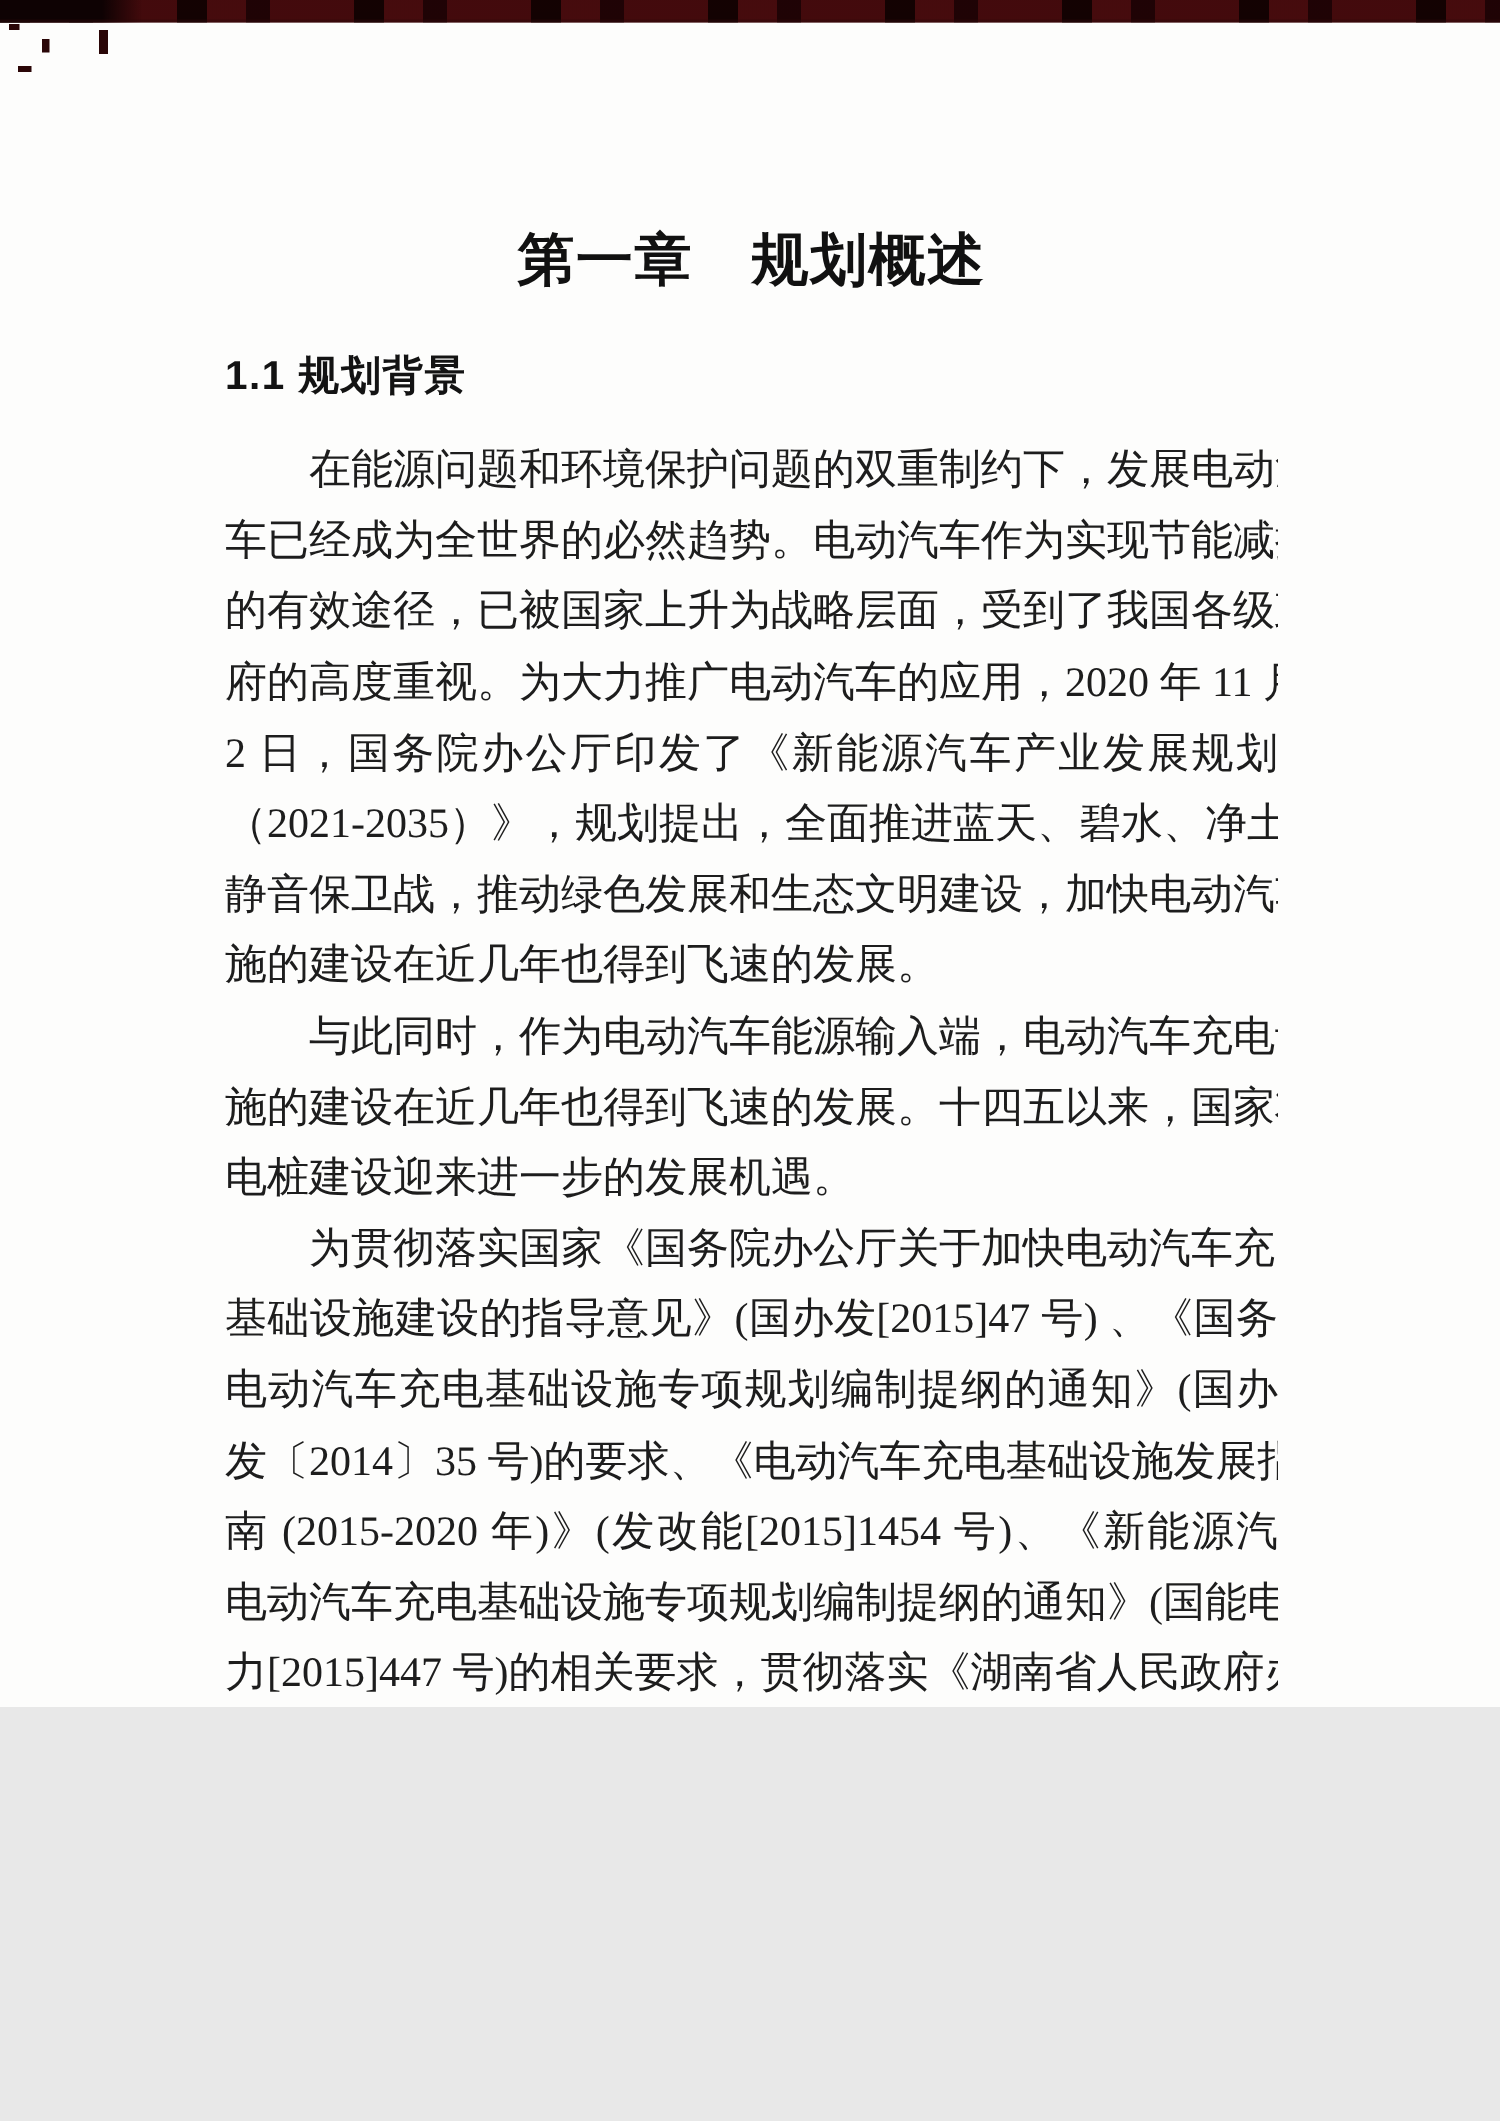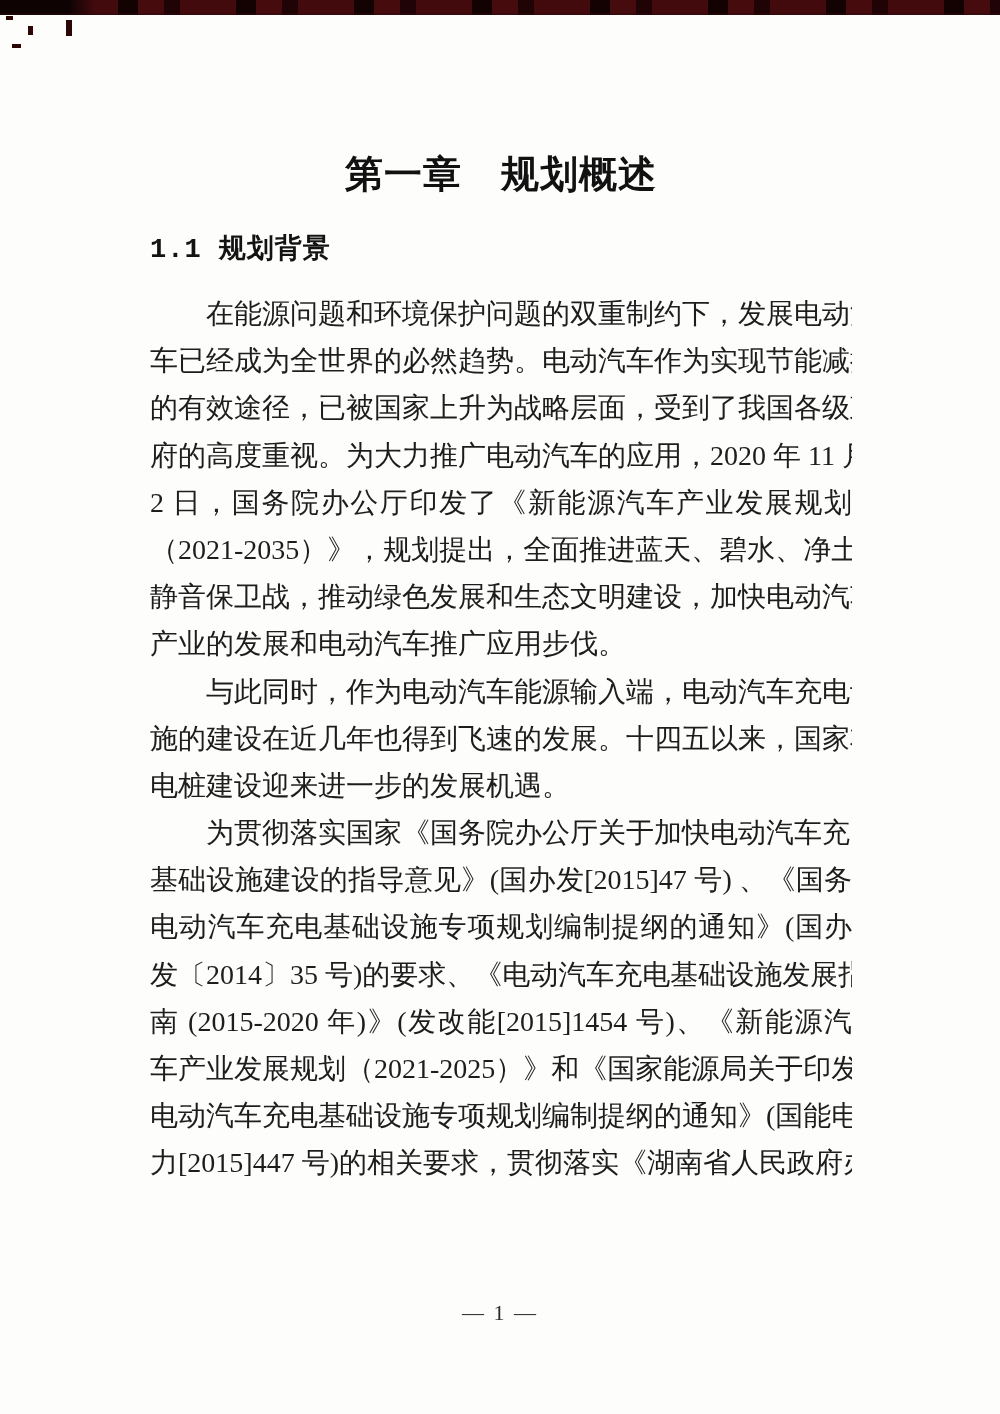--- a/index.html
+++ b/index.html
@@ -1,19 +1,19 @@
 <!DOCTYPE html>
 <html lang="zh"><head>
 <meta charset="utf-8">
 <style>
   html, body { margin: 0; padding: 0; background: #e8e8e8; }
   .page {
     position: relative;
     width: 1000px;
-    height: 1414px;
+    height: 1138px;
     margin: 0 auto;
     background: #fdfdfc;
     overflow: hidden;
     font-family: "Liberation Serif", "DejaVu Serif", serif;
     color: #1d1d1d;
   }
   
   .scan-band {
     position: absolute;
     top: 0; left: 0;
@@ -43,21 +43,21 @@
     margin: 0;
     text-align: center;
     font-size: 38px;
     line-height: 54px;
     font-weight: 700;
     letter-spacing: 1px;
     color: #111;
   }
   .section-heading {
     margin: 31px 0 0 0;
-    font-family: Liberation Mono, monospace;
+    font-family: Liberation Sans, sans-serif;
     font-size: 27px;
     line-height: 36px;
     font-weight: 700;
     color: #131313;
     letter-spacing: 1px;
   }
   .body-text { margin-top: 22px; }
   .para { margin: 0; }
   .line {
     font-size: 28px;
@@ -98,34 +98,33 @@
 
     <div class="body-text" id="body-text">
         <div class="para">
           <div class="line">　　在能源问题和环境保护问题的双重制约下，发展电动汽</div>
           <div class="line">车已经成为全世界的必然趋势。电动汽车作为实现节能减排</div>
           <div class="line">的有效途径，已被国家上升为战略层面，受到了我国各级政</div>
           <div class="line">府的高度重视。为大力推广电动汽车的应用，2020 年 11 月</div>
           <div class="line">2 日，国务院办公厅印发了《新能源汽车产业发展规划</div>
           <div class="line">（2021-2035）》，规划提出，全面推进蓝天、碧水、净土、</div>
           <div class="line">静音保卫战，推动绿色发展和生态文明建设，加快电动汽车</div>
-          <div class="line loose">产业的发展和电动汽车推广应用步伐。</div>
+          <div class="line loose">施的建设在近几年也得到飞速的发展。</div>
         </div>
         <div class="para">
           <div class="line">　　与此同时，作为电动汽车能源输入端，电动汽车充电设</div>
           <div class="line">施的建设在近几年也得到飞速的发展。十四五以来，国家将</div>
           <div class="line loose">电桩建设迎来进一步的发展机遇。</div>
         </div>
         <div class="para">
           <div class="line">　　为贯彻落实国家《国务院办公厅关于加快电动汽车充电</div>
           <div class="line">基础设施建设的指导意见》(国办发[2015]47 号) 、《国务</div>
           <div class="line">电动汽车充电基础设施专项规划编制提纲的通知》(国办</div>
           <div class="line">发〔2014〕35 号)的要求、《电动汽车充电基础设施发展指</div>
           <div class="line">南 (2015-2020 年)》(发改能[2015]1454 号)、《新能源汽</div>
-          <div class="line">车产业发展规划（2021-2025）》和《国家能源局关于印发</div>
           <div class="line">电动汽车充电基础设施专项规划编制提纲的通知》(国能电</div>
           <div class="line">力[2015]447 号)的相关要求，贯彻落实《湖南省人民政府办</div>
         </div>
       </div>
   </div>
 
   <div class="footer">— 1 —</div>
 </div>
 
 </body></html>

